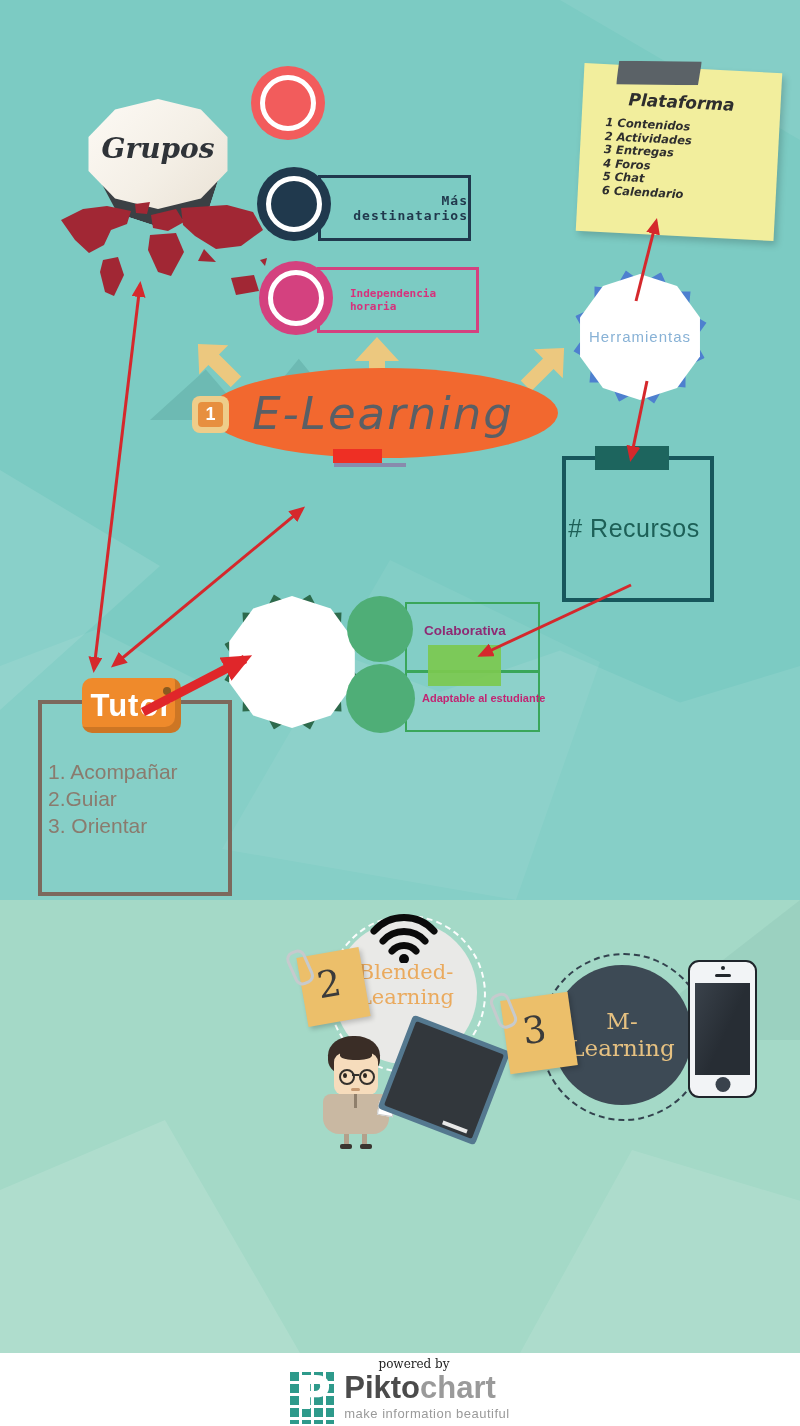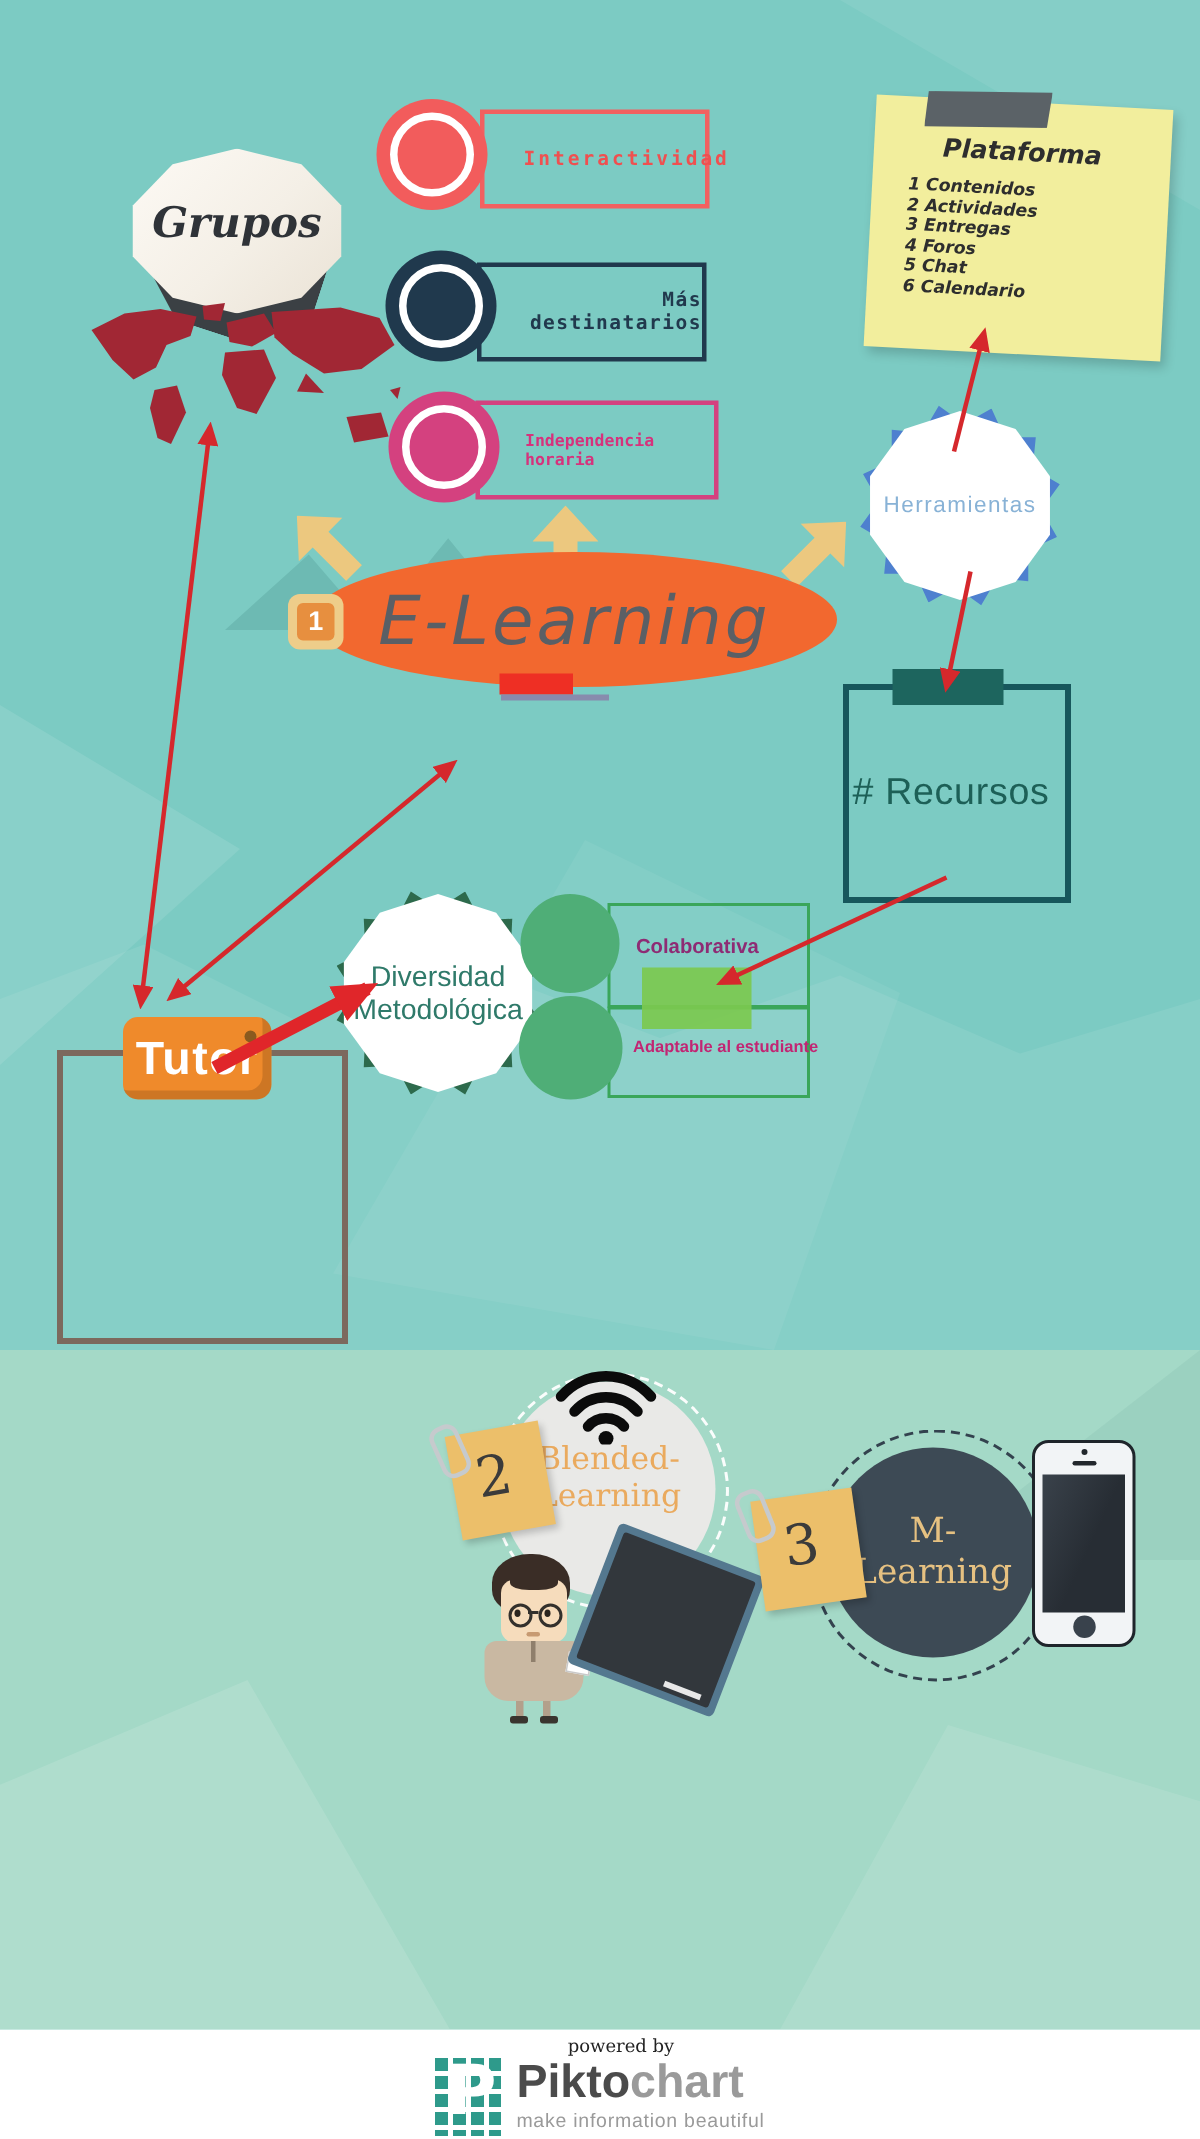--- a/index.html
+++ b/index.html
@@ -69,23 +69,20 @@
       <path d="M48 60 L63 57 L69 75 L59 96 L50 92 L45 72 Z"></path>
       <path d="M96 15 L121 9 L129 22 L113 31 L98 28 Z"></path>
       <path d="M95 35 L121 33 L129 52 L116 76 L103 72 L93 50 Z"></path>
       <path d="M126 8 L172 5 L198 12 L208 30 L186 46 L161 49 L140 36 L128 25 Z"></path>
       <path d="M149 49 L161 62 L143 61 Z"></path>
       <path d="M176 78 L199 75 L204 91 L181 95 Z"></path>
       <path d="M205 60 L212 58 L210 66 Z"></path>
     </g>
   </svg>
 
-  <div class="content f-box" style="left:320px;top:73px;width:147px;height:60px;border-color:#f26060;">
-    <span class="f-label" style="font-size:13px;color:#ef5050;padding-left:26px;">Interactividad</span>
-  </div>
   <div class="content f-circle" style="left:251px;top:66px;width:74px;height:74px;background:#f25c5c;">
       <div class="f-ring"></div>
     </div>
 
   <div class="content f-box" style="left:318px;top:175px;width:147px;height:60px;border-color:#20394d;text-align:right;">
     <span class="f-label" style="font-size:13px;color:#21394d;padding-left:18px;letter-spacing:1px;">Más destinatarios</span>
   </div>
   <div class="content f-circle" style="left:257px;top:167px;width:74px;height:74px;background:#20394d;">
       <div class="f-ring"></div>
     </div>
@@ -136,37 +133,38 @@
   <div class="content" style="left:333px;top:449px;width:49px;height:14px;background:#ee2f24;"></div>
   <div class="content" style="left:334px;top:463px;width:72px;height:4px;background:#8b7ba8;opacity:.8;"></div>
 
 
   <div class="content" style="left:562px;top:456px;width:144px;height:138px;border:4px solid #17575c;"></div>
   <div class="content" style="left:595px;top:446px;width:74px;height:24px;background:#1d655e;"></div>
   <div class="content center" style="left:566px;top:514px;width:136px;font-size:25px;color:#1d6057;letter-spacing:.5px;"># Recursos</div>
 
   <div class="content jag" style="left:222px;top:592px;width:140px;height:140px;background:#2d6a4c;transform:rotate(15deg);"></div>
   <div class="content deca" style="left:226px;top:596px;width:132px;height:132px;background:#fff;"></div>
-  <div class="content center" style="left:227px;top:641px;width:130px;font-size:19px;line-height:22px;color:#2f7a6a;">
-    <span>Diversidad</span><br>
-    <span>Metodológica</span>
-  </div>
 
   <div class="content" style="left:405px;top:602px;width:131px;height:66px;border:2px solid #3aa65a;"></div>
   <div class="content" style="left:405px;top:671px;width:131px;height:57px;border:2px solid #3aa65a;"></div>
   <div class="content" style="left:428px;top:645px;width:73px;height:41px;background:rgba(124,201,79,.92);"></div>
   <div class="content" style="left:424px;top:623px;font-size:13.5px;font-weight:bold;color:#8e2b74;">Colaborativa</div>
   <div class="content" style="left:422px;top:692px;font-size:11px;font-weight:bold;color:#c22573;">Adaptable al estudiante</div>
   <div class="content f-circle" style="left:347px;top:596px;width:66px;height:66px;background:#4fae77;"></div>
   <div class="content f-circle" style="left:346px;top:664px;width:69px;height:69px;background:#4fae77;"></div>
 
   <div class="content" style="left:38px;top:700px;width:186px;height:188px;border:4px solid #7c695d;"></div>
   <div class="content tag" style="left:82px;top:678px;width:99px;height:55px;">
     <div class="tag-dot"></div>
     <span class="tag-label">Tutor</span>
+  </div>
+  <div class="content" style="left:48px;top:758px;width:172px;font-size:21px;line-height:27px;color:#8a7b6e;">
+    <div>1. Acompañar</div>
+    <div>2.Guiar</div>
+    <div>3. Orientar</div>
   </div>
 
   <div class="content" style="left:328px;top:915px;width:154px;height:154px;border:2px dashed rgba(255,255,255,.95);border-radius:50%;"></div>
   <div class="content f-circle" style="left:334px;top:921px;width:143px;height:143px;background:#e9e9e7;"></div>
   <svg class="content" style="left:368px;top:903px;" width="72" height="60" viewBox="0 0 72 60">
     <g stroke="#0b0b0b" stroke-width="7" fill="none" stroke-linecap="round">
       <path d="M6 28 A 40 40 0 0 1 66 28"></path>
       <path d="M15 38 A 28 28 0 0 1 57 38"></path>
       <path d="M24 48 A 16 16 0 0 1 48 48"></path>
     </g>

